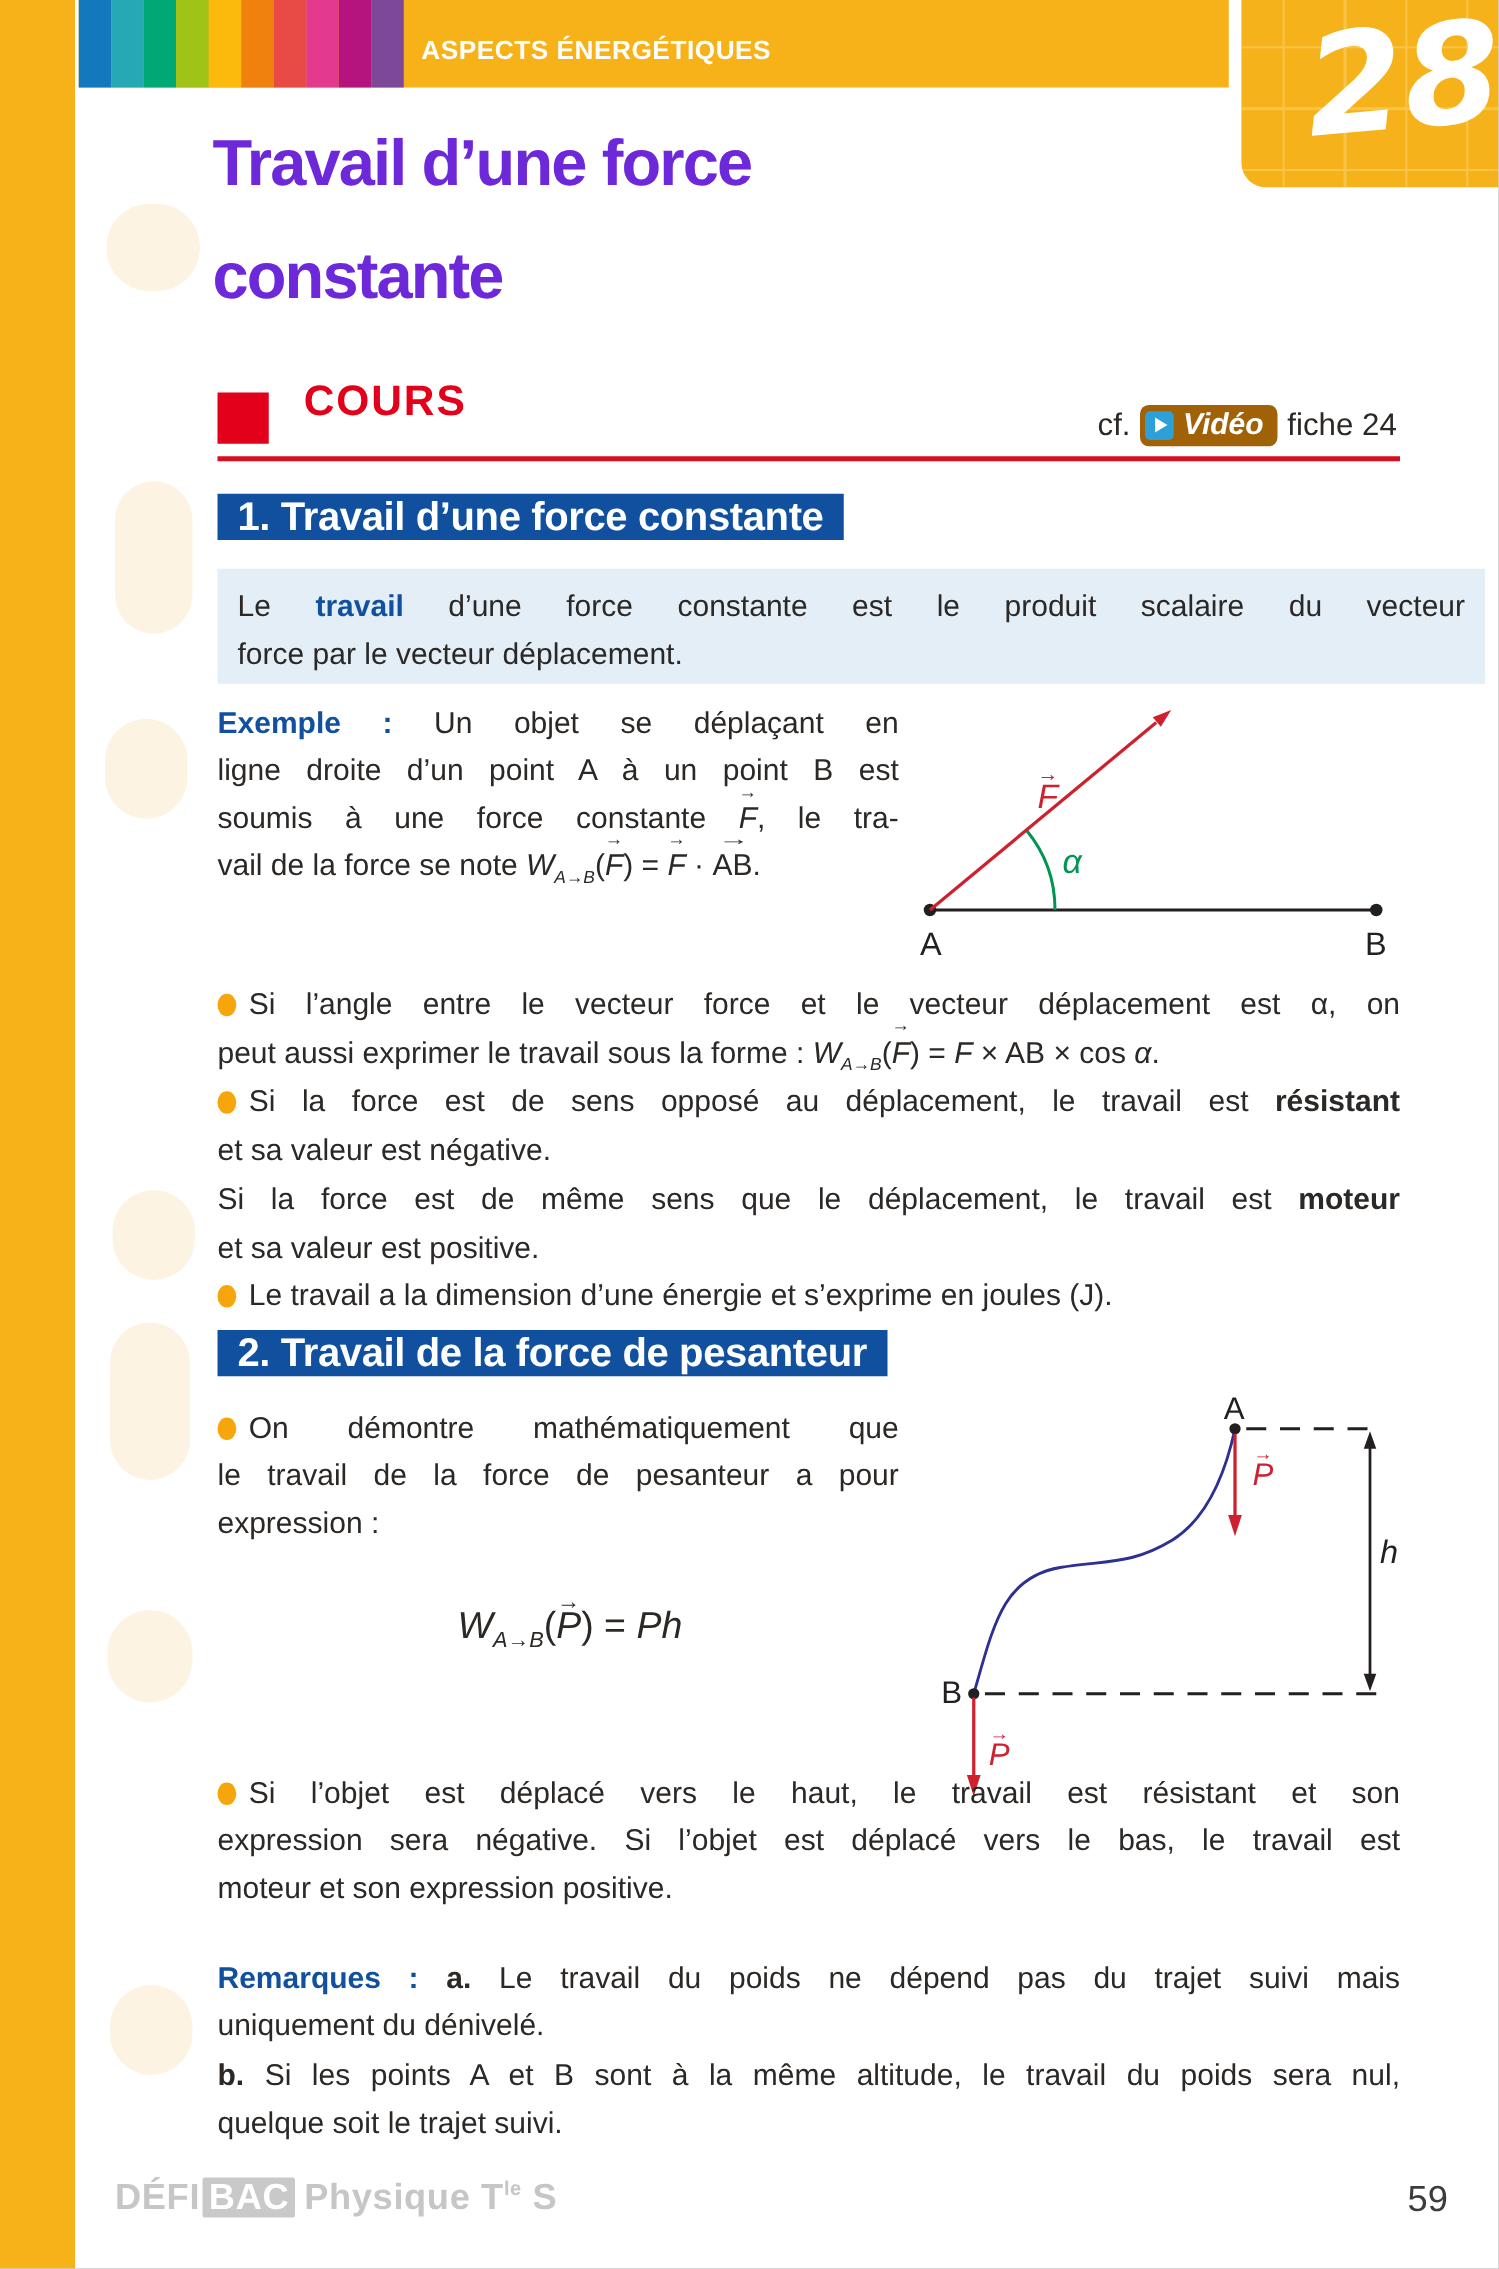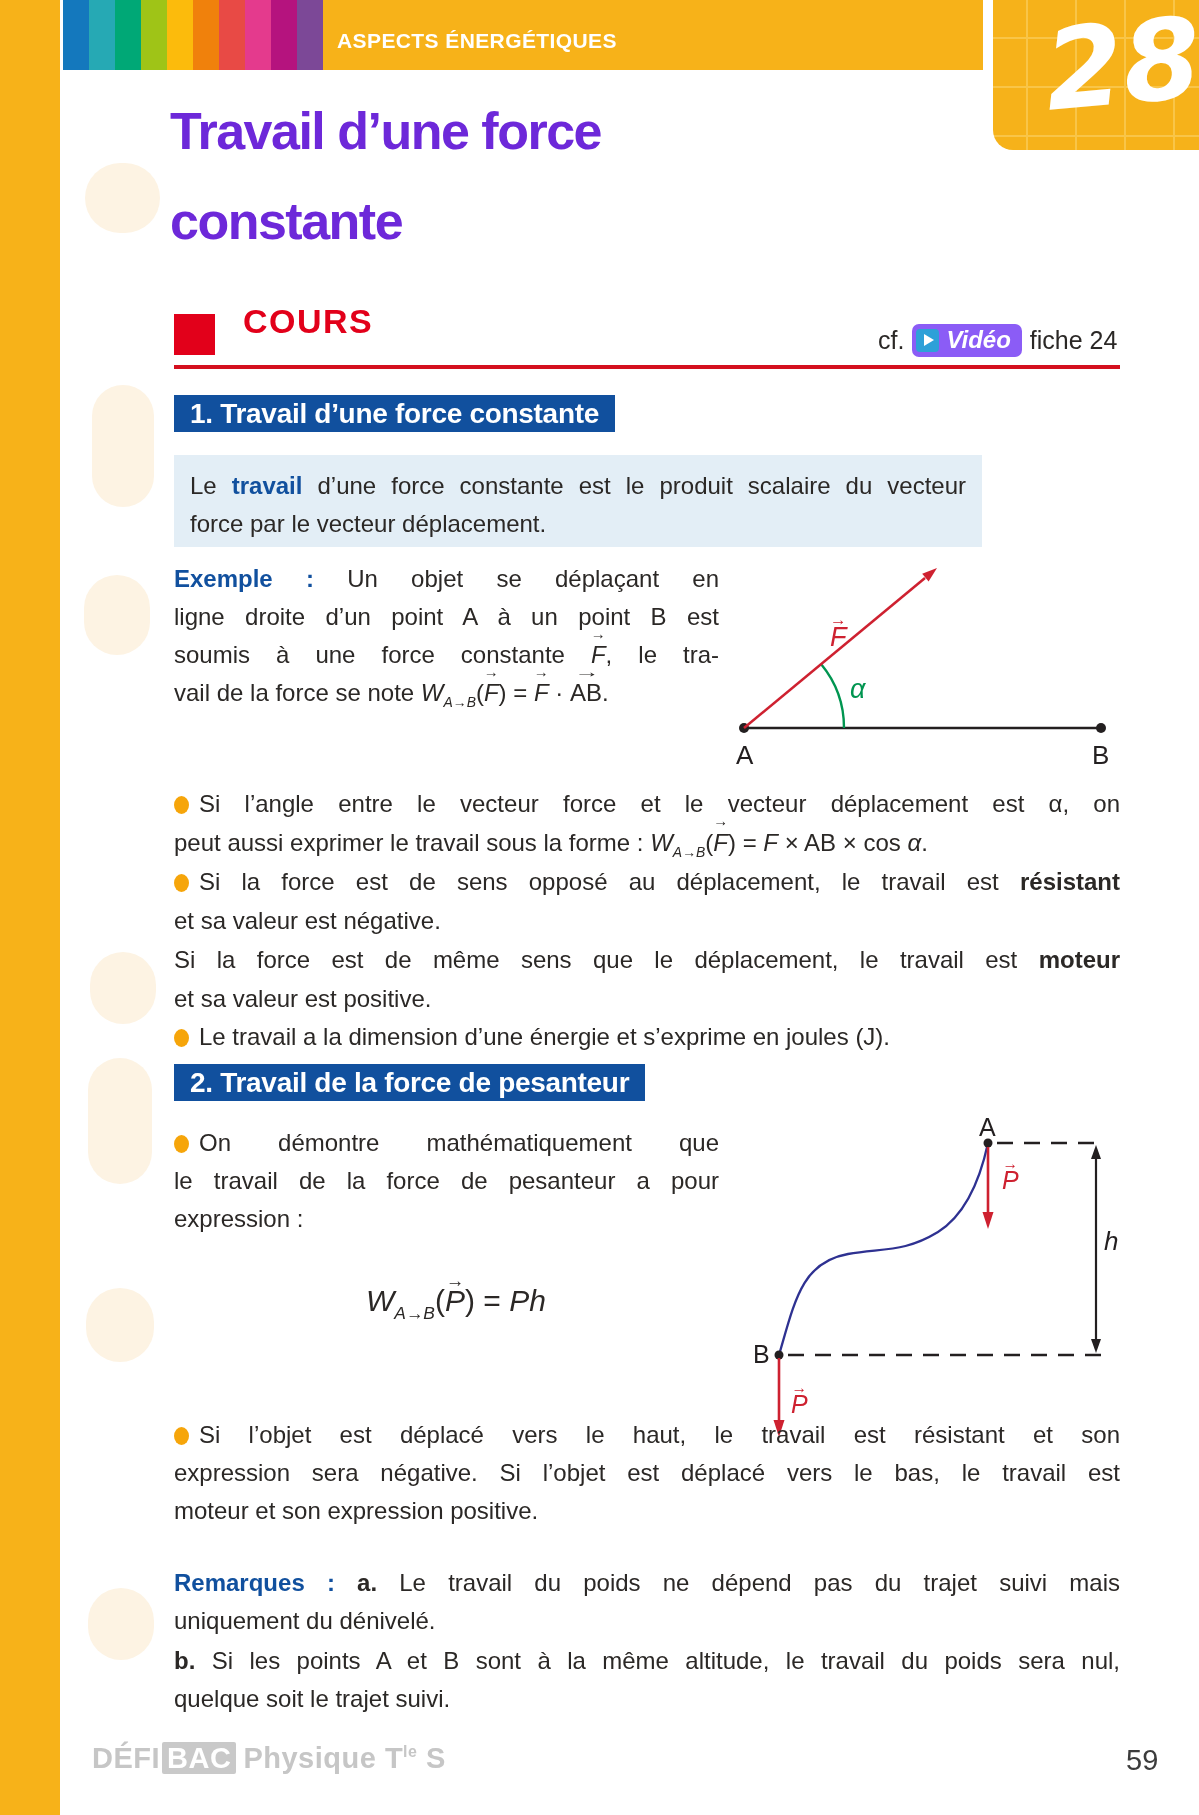--- a/index.html
+++ b/index.html
@@ -28,32 +28,32 @@
 
   
   .title{position:absolute;left:170px;top:86px;font-size:52px;line-height:90px;font-weight:bold;
          color:#6d28d9;letter-spacing:-1.5px;}
 
   
   .cours-sq{position:absolute;left:174px;top:314px;width:41px;height:41px;background:#e2001a;}
   .cours-label{position:absolute;left:243px;top:302px;font-size:34px;font-weight:bold;color:#e2001a;letter-spacing:1.5px;}
   .cours-rule{position:absolute;left:174px;top:365px;width:946px;height:4px;background:#d40f1e;}
   .video-row{position:absolute;top:324px;left:878px;display:flex;align-items:center;font-size:25px;color:#2b2826;}
-  .video-badge{display:inline-flex;align-items:center;background:#8b5cf6;color:#fff;border-radius:7px;
+  .video-badge{display:inline-flex;align-items:center;background:#a16207;color:#fff;border-radius:7px;
                padding:2px 11px 3px 4px;margin:0 8px;font-weight:bold;font-style:italic;font-size:24px;}
   .play-chip{width:23px;height:23px;background:#2da0d8;border-radius:4px;margin-right:7px;position:relative;}
   .play-chip::after{content:"";position:absolute;left:8px;top:5px;border-left:10px solid #ffffff;
                     border-top:6.5px solid transparent;border-bottom:6.5px solid transparent;}
 
   
-  .sec-box{position:absolute;left:174px;background:#11509e;color:#ffffff;font-weight:bold;font-size:28px;
+  .sec-box{position:absolute;left:174px;background:#11509e;color:#ffffff;font-weight:bold;font-size:32px;
            height:37px;line-height:37px;padding:0 16px;letter-spacing:-.3px;}
 
   
-  .defbox{position:absolute;left:174px;top:455px;width:808px;height:92px;background:#e3eef6;
+  .defbox{position:absolute;left:174px;top:455px;width:1014px;height:92px;background:#e3eef6;
           box-sizing:border-box;padding:12px 16px;font-size:24px;line-height:38px;}
 
   
   .para{position:absolute;left:174px;width:946px;font-size:24px;line-height:39px;}
   .jline{display:block;text-align:justify;text-align-last:justify;}
   .lline{display:block;text-align:left;}
   .narrow{width:545px;line-height:38px;}
 
   .blue-b{color:#11509e;font-weight:bold;}
   .b{font-weight:bold;}

